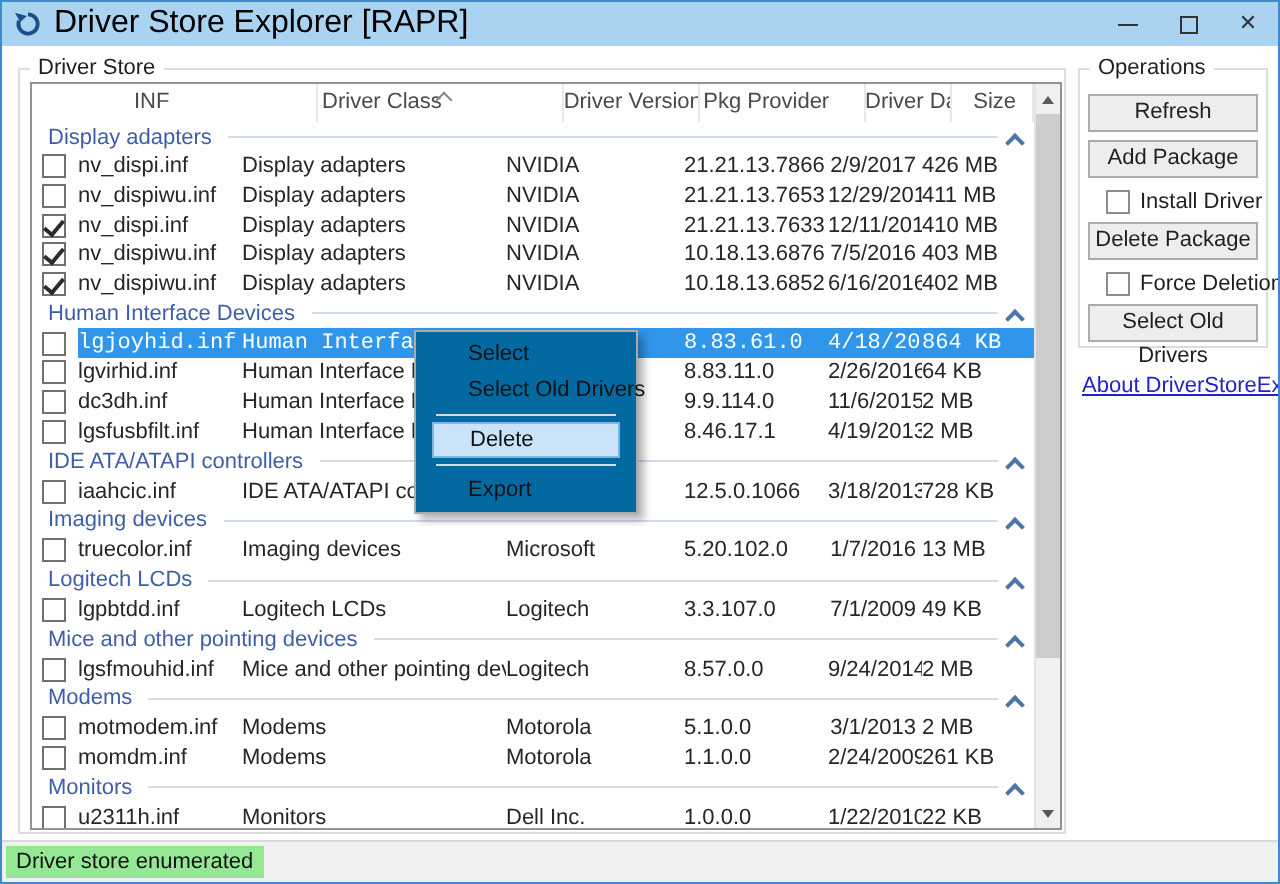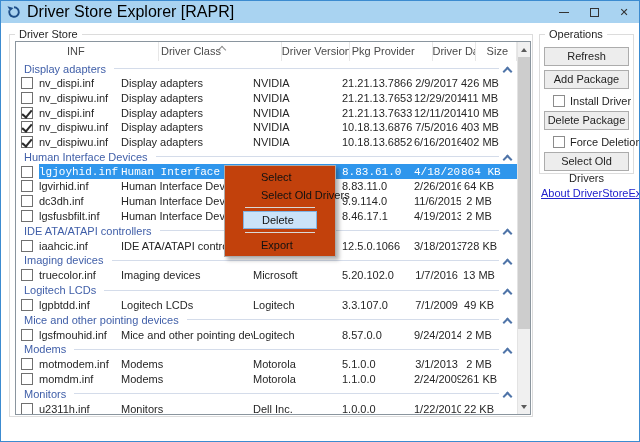--- a/index.html
+++ b/index.html
@@ -75,37 +75,37 @@
     content:""; position:absolute; left:2px; top:0px; width:4px; height:8px;
     border-right:2px solid #2b2b2b; border-bottom:2px solid #2b2b2b; transform:rotate(40deg);
   }
   .cells { flex:1; display:flex; align-items:center; height:100%; }
   .cell { white-space:nowrap; overflow:hidden; }
   .c-inf  { width:82px; }
   .c-class{ width:132px; }
   .c-prov { width:89px; }
   .c-ver  { width:72px; }
   .c-date { width:47px; text-align:right; padding-right:3px; }
-  .c-size { width:43px; text-align:center; padding-right:7px; }
+  .c-size { width:43px; text-align:left; padding-right:7px; }
   .lv-row.selected .cells { background:#2f96ec; }
   .lv-row.selected .cell { color:#ffffff;font-family:Liberation Mono, monospace; }
   
   .scrollbar {
     position:absolute; top:0; right:0; bottom:0; width:13px;
     background:#f0f0f0; border-left:1px solid #e3e3e3;
   }
   .sb-btn { position:absolute; left:0; width:12px; height:15px; display:flex; align-items:center; justify-content:center; }
   .sb-up { top:0; } .sb-down { bottom:0; }
   .tri-up   { width:0; height:0; border-left:3px solid transparent; border-right:3px solid transparent; border-bottom:4px solid #5a5a5a; }
   .tri-down { width:0; height:0; border-left:3px solid transparent; border-right:3px solid transparent; border-top:4px solid #5a5a5a; }
   .sb-thumb { position:absolute; left:0; top:15px; width:12px; height:272px; background:#cdcdcd; }
   
   .context-menu {
-    position:absolute; left:223px; top:164px; width:112px;
-    background:#c2410c; border:1px solid #ababab; padding:2px 18px;
+    position:absolute; left:206px; top:164px; width:112px;
+    background:#0369a1; border:1px solid #ababab; padding:2px 8px;
     box-shadow:3px 3px 4px rgba(0,0,0,0.3); z-index:20;
   }
   .menu-item { height:18px; line-height:18px; padding-left:18px; color:#111; white-space:nowrap; }
   .menu-item.hl { background:#cbe3f9; border:1px solid #7fb4e6; height:18px; line-height:16px; }
   .menu-sep { height:1px; background:#d9d9d9; margin:3px 2px; }
   
   .op-btn {
     display:block; width:85px; height:19px; margin:0 auto;
     background:#ededed; border:1px solid #acacac; font-family:inherit;
     font-size:11px; color:#1f1f1f; text-align:center; line-height:17px;
@@ -416,14 +416,17 @@
     <button class="op-btn">Delete Package</button>
     <div class="cb-row">
       <span class="cb-box"></span>
       <span class="cb-label">Force Deletion</span>
     </div>
     <button class="op-btn">Select Old Drivers</button>
   </div>
 
   <a class="about-link">About DriverStoreExplorer</a>
 
+  <div class="statusbar">
+    <span class="status-chip">Driver store enumerated</span>
+  </div>
 
 </div>
 
 </body></html>

